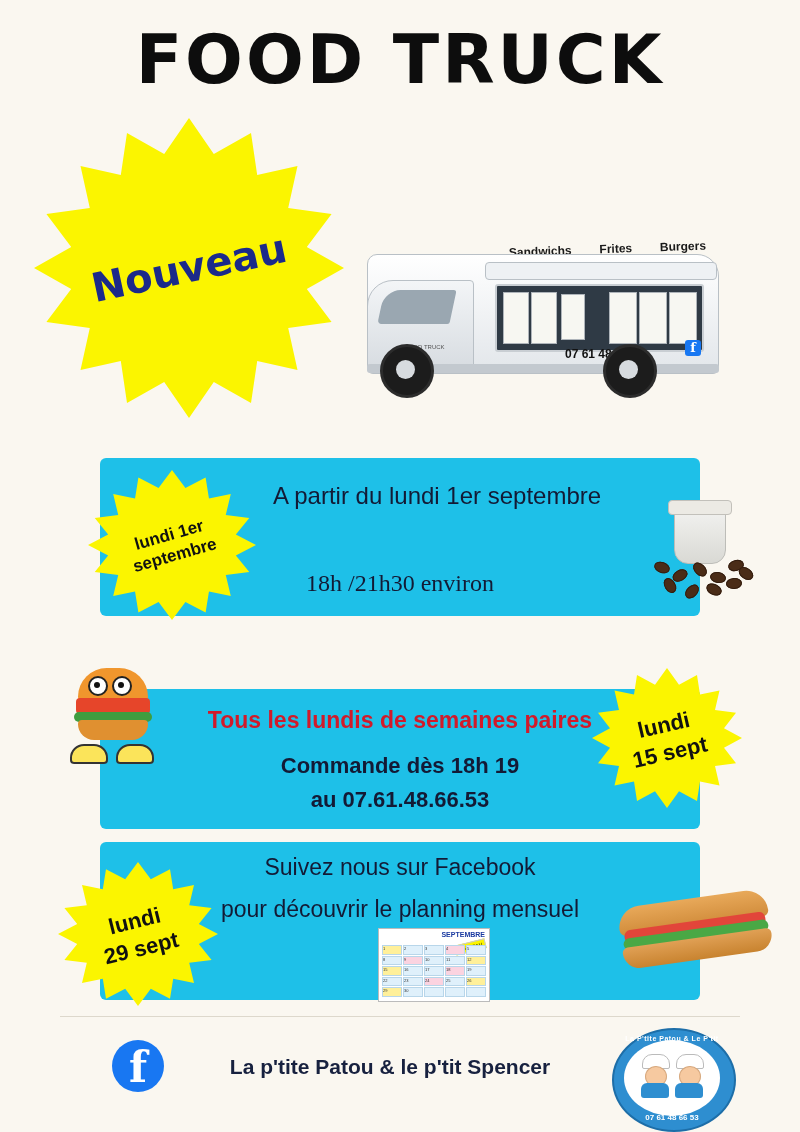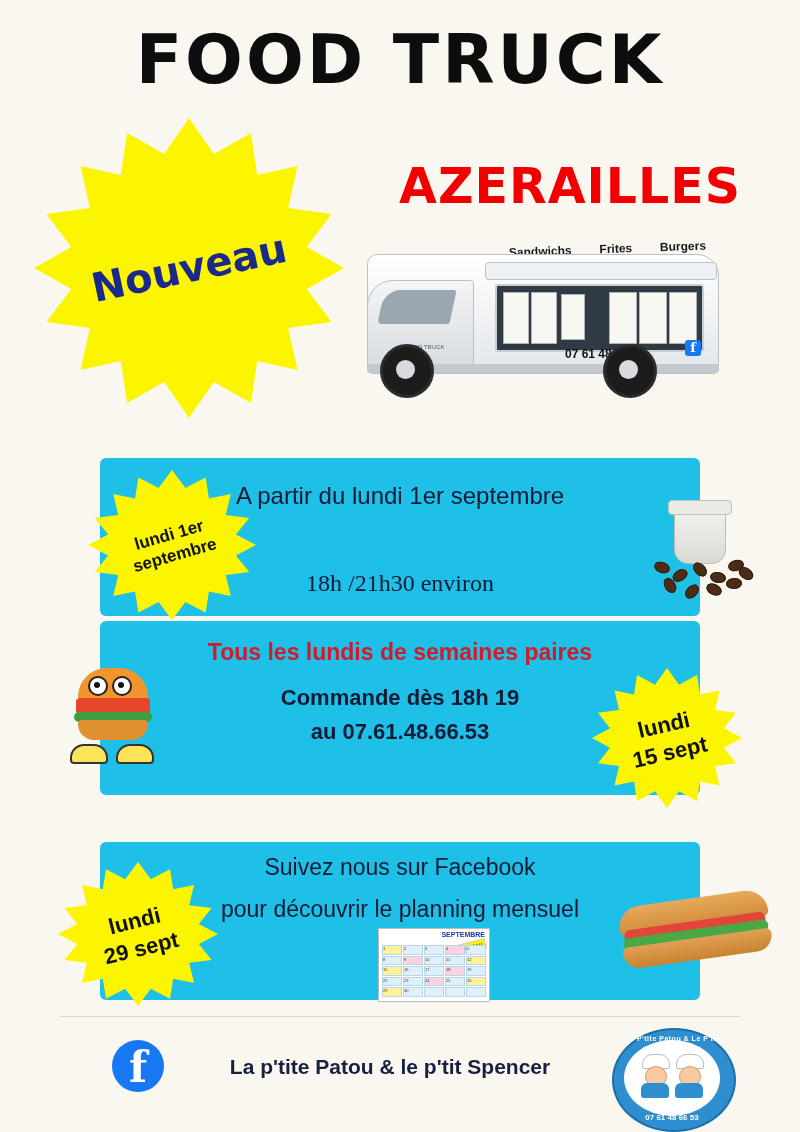--- a/index.html
+++ b/index.html
@@ -224,33 +224,33 @@
     border-radius: 3px;
   }
 
   
   .band {
     position: absolute;
     background: #1ec0e8;
     border-radius: 6px;
   }
   .band1 { left: 100px; top: 458px; width: 600px; height: 158px; }
-  .band2 { left: 100px; top: 621px; width: 600px; height: 174px; }
+  .band2 { left: 100px; top: 689px; width: 600px; height: 140px; }
   .band3 { left: 100px; top: 842px; width: 600px; height: 158px; }
 
   .band-text {
     position: absolute;
     left: 0;
     width: 100%;
     text-align: center;
     font-family: "Liberation Sans", sans-serif;
     color: #131a35;
   }
 
-  .b1-l1 { top: 24px; font-size: 24px; }
+  .b1-l1 { top: 24px; font-size: 24px; padding-left: 37px; }
   .b1-l2 { top: 68px; font-size: 24px; }
   .b1-l3 { top: 112px; font-size: 24px; font-family: Liberation Serif, serif; }
 
   .b2-l1 { top: 18px; font-size: 23px; font-weight: 700; color: #d11a2a; }
   .b2-l2 { top: 64px; font-size: 22px; font-weight: 700; }
   .b2-l3 { top: 98px; font-size: 22px; font-weight: 700; }
 
   .b3-l1 { top: 12px; font-size: 23px; }
   .b3-l2 { top: 54px; font-size: 23px; }
 
@@ -602,21 +602,20 @@
 <body>
 
 <div class="poster">
 
   <div class="title">FOOD TRUCK</div>
 
   <div class="star star-shape burst-nouveau">
     <span class="star-label">Nouveau</span>
   </div>
 
-  <div class="azerailles">AZERAILLES</div>
 
   <div class="truck">
     <div class="truck-banner">
       <span>Sandwichs</span>
       <span>Frites</span>
       <span>Burgers</span>
     </div>
     <div class="truck-body"></div>
     <div class="awning"></div>
     <div class="truck-serving">

